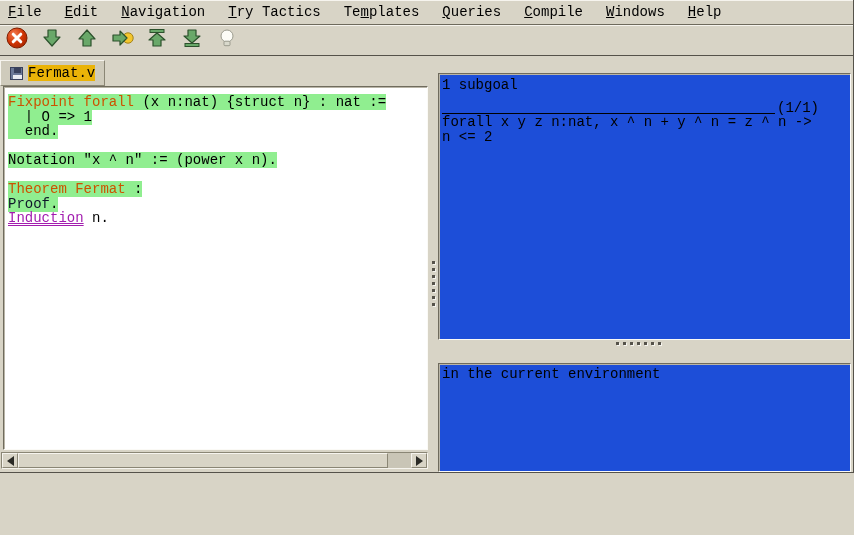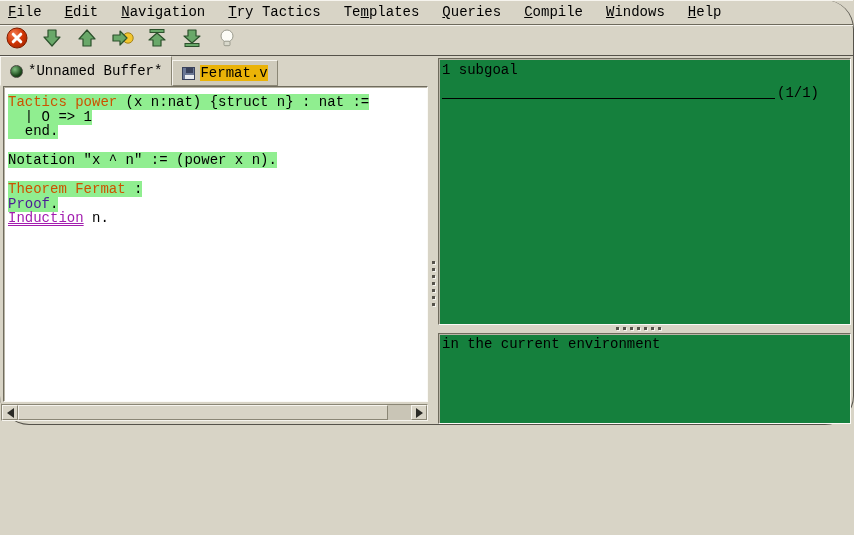--- a/index.html
+++ b/index.html
@@ -5,22 +5,22 @@
   * { box-sizing: border-box; margin: 0; padding: 0; }
   html,body { width:854px; height:535px; }
   body {
     font-family: "Liberation Mono", monospace;
     font-size: 14px;
     color: #000;
     background: #d8d4c6;
     position: relative;
     overflow: hidden;
   }
-  .win { width:854px; height:425px; display:flex; flex-direction:column;
-         border-right:1px solid #55524a; border-bottom:1px solid #55524a;border-radius:29px; }
+  .win { width:854px; height:473px; display:flex; flex-direction:column;
+         border-right:1px solid #55524a; border-bottom:1px solid #55524a; }
 
   
   .menubar {
     height:25px; flex:0 0 25px;
     display:flex; align-items:center; gap:23px; padding-left:8px;
     border-bottom:1px solid #6e6a5c;
     box-shadow: inset 0 1px 0 #f6f4ee;
   }
   .menu-item { cursor:default; white-space:pre; }
   .menu-item .mn { text-decoration:underline; }
@@ -75,21 +75,21 @@
     margin:0 1px 0 3px;
     border:1px solid; border-color:#6f6b5d #fbfaf6 #fbfaf6 #6f6b5d;
     box-shadow: inset 1px 1px 0 #b9b5a7;
     padding:8px 0 0 4px;
     overflow:hidden;
     cursor:text;
   }
   .code-line { height:14.5px; line-height:14.5px; white-space:pre; }
   .seg.hl   { background:#90ee90; }
   .seg.kw   { color:#cc5200; }
-  .seg.blue { color:#4c1d95; }
+  .seg.blue { color:#0f172a; }
   .seg.err  { color:#a21caf; text-decoration-line:underline; text-decoration-style:double; }
 
   .hscroll-wrap { flex:0 0 22px; padding:2px 1px 3px 1px; }
   .hscroll {
     height:17px; display:flex;
     background:#c9c5b6;
     border:1px solid; border-color:#8a8675 #f6f4ee #f6f4ee #8a8675;
   }
   .hs-btn {
     width:16px; flex:0 0 16px; background:#d8d4c6;
@@ -107,24 +107,25 @@
 
   .divider { width:9px; flex:0 0 9px; position:relative; cursor:col-resize; }
   .divider .grip { position:absolute; left:3px; top:205px; display:flex; flex-direction:column; gap:4px; }
   .divider .grip i, .hsplitter .grip i {
     width:3px; height:3px; background:#55524a; display:block;
     box-shadow:1px 1px 0 #f6f4ee;
   }
 
   .right-pane { flex:1; display:flex; flex-direction:column; min-width:0; padding:2px 2px 0 0; }
   .panel {
-    background:#15803d;
+    background:#1d4ed8;
     border:1px solid; border-color:#6f6b5d #fbfaf6 #fbfaf6 #6f6b5d;
     box-shadow: inset 1px 1px 0 #b9b5a7;
     overflow:hidden;
+    margin-top:15px;
   }
   .goals-panel { flex:0 0 267px; padding:3px 3px 0 3px; }
   .goal-header { line-height:17px; white-space:pre; }
   .goal-sep { display:flex; align-items:flex-end; height:21px; }
   .goal-sep-line { flex:1; height:1px; background:#000; margin-bottom:1px; }
   .goal-counter { padding-left:2px; margin-right:28px; line-height:14px; }
   .goal-line { line-height:15px; white-space:pre; }
 
   .hsplitter { flex:0 0 8px; position:relative; cursor:row-resize; }
   .hsplitter .grip { position:absolute; top:2px; left:178px; display:flex; gap:4px; }
@@ -235,25 +236,24 @@
           <rect x="7" y="13.2" width="6" height="4.5" rx="1" fill="#d9d9cc" stroke="#9b9b8e"></rect>
         </svg>
       </span>
     </div>
   </div>
 
   <div class="main">
 
     <div class="left-pane">
       <div class="tabbar" id="tab-bar">
-          <div class="tab active"><span class="tab-icon icon-buffer-status-icon"></span><span class="tab-label">*Unnamed Buffer*</span></div>
           <div class="tab inactive"><span class="tab-icon icon-floppy-disk-icon"></span><span class="tab-label hl">Fermat.v</span></div>
         </div>
       <div class="editor" id="editor-lines">
-          <div class="code-line"><span class="seg kw hl">Tactics power</span><span class="seg hl"> (x n:nat) {struct n} : nat :=</span></div>
+          <div class="code-line"><span class="seg kw hl">Fixpoint forall</span><span class="seg hl"> (x n:nat) {struct n} : nat :=</span></div>
           <div class="code-line"><span class="seg hl">  | O =&gt; 1</span></div>
           <div class="code-line"><span class="seg hl">  end.</span></div>
           <div class="code-line"></div>
           <div class="code-line"><span class="seg hl">Notation "x ^ n" := (power x n).</span></div>
           <div class="code-line"></div>
           <div class="code-line"><span class="seg kw hl">Theorem Fermat</span><span class="seg hl"> :</span></div>
           <div class="code-line"><span class="seg blue hl">Proof</span><span class="seg hl">.</span></div>
           <div class="code-line"><span class="seg err">Induction</span><span class="seg"> n.</span></div>
         </div>
       <div class="hscroll-wrap">
@@ -282,20 +282,24 @@
         </span>
     </div>
 
     <div class="right-pane">
       <div class="panel goals-panel">
         <div class="goal-header">1 subgoal</div>
         <div class="goal-sep">
           <span class="goal-sep-line"></span>
           <span class="goal-counter">(1/1)</span>
         </div>
+        <div id="goal-lines">
+            <div class="goal-line">forall x y z n:nat, x ^ n + y ^ n = z ^ n -&gt;</div>
+            <div class="goal-line">n &lt;= 2</div>
+          </div>
       </div>
       <div class="hsplitter">
         <span class="grip">
             <i></i>
             <i></i>
             <i></i>
             <i></i>
             <i></i>
             <i></i>
             <i></i>

